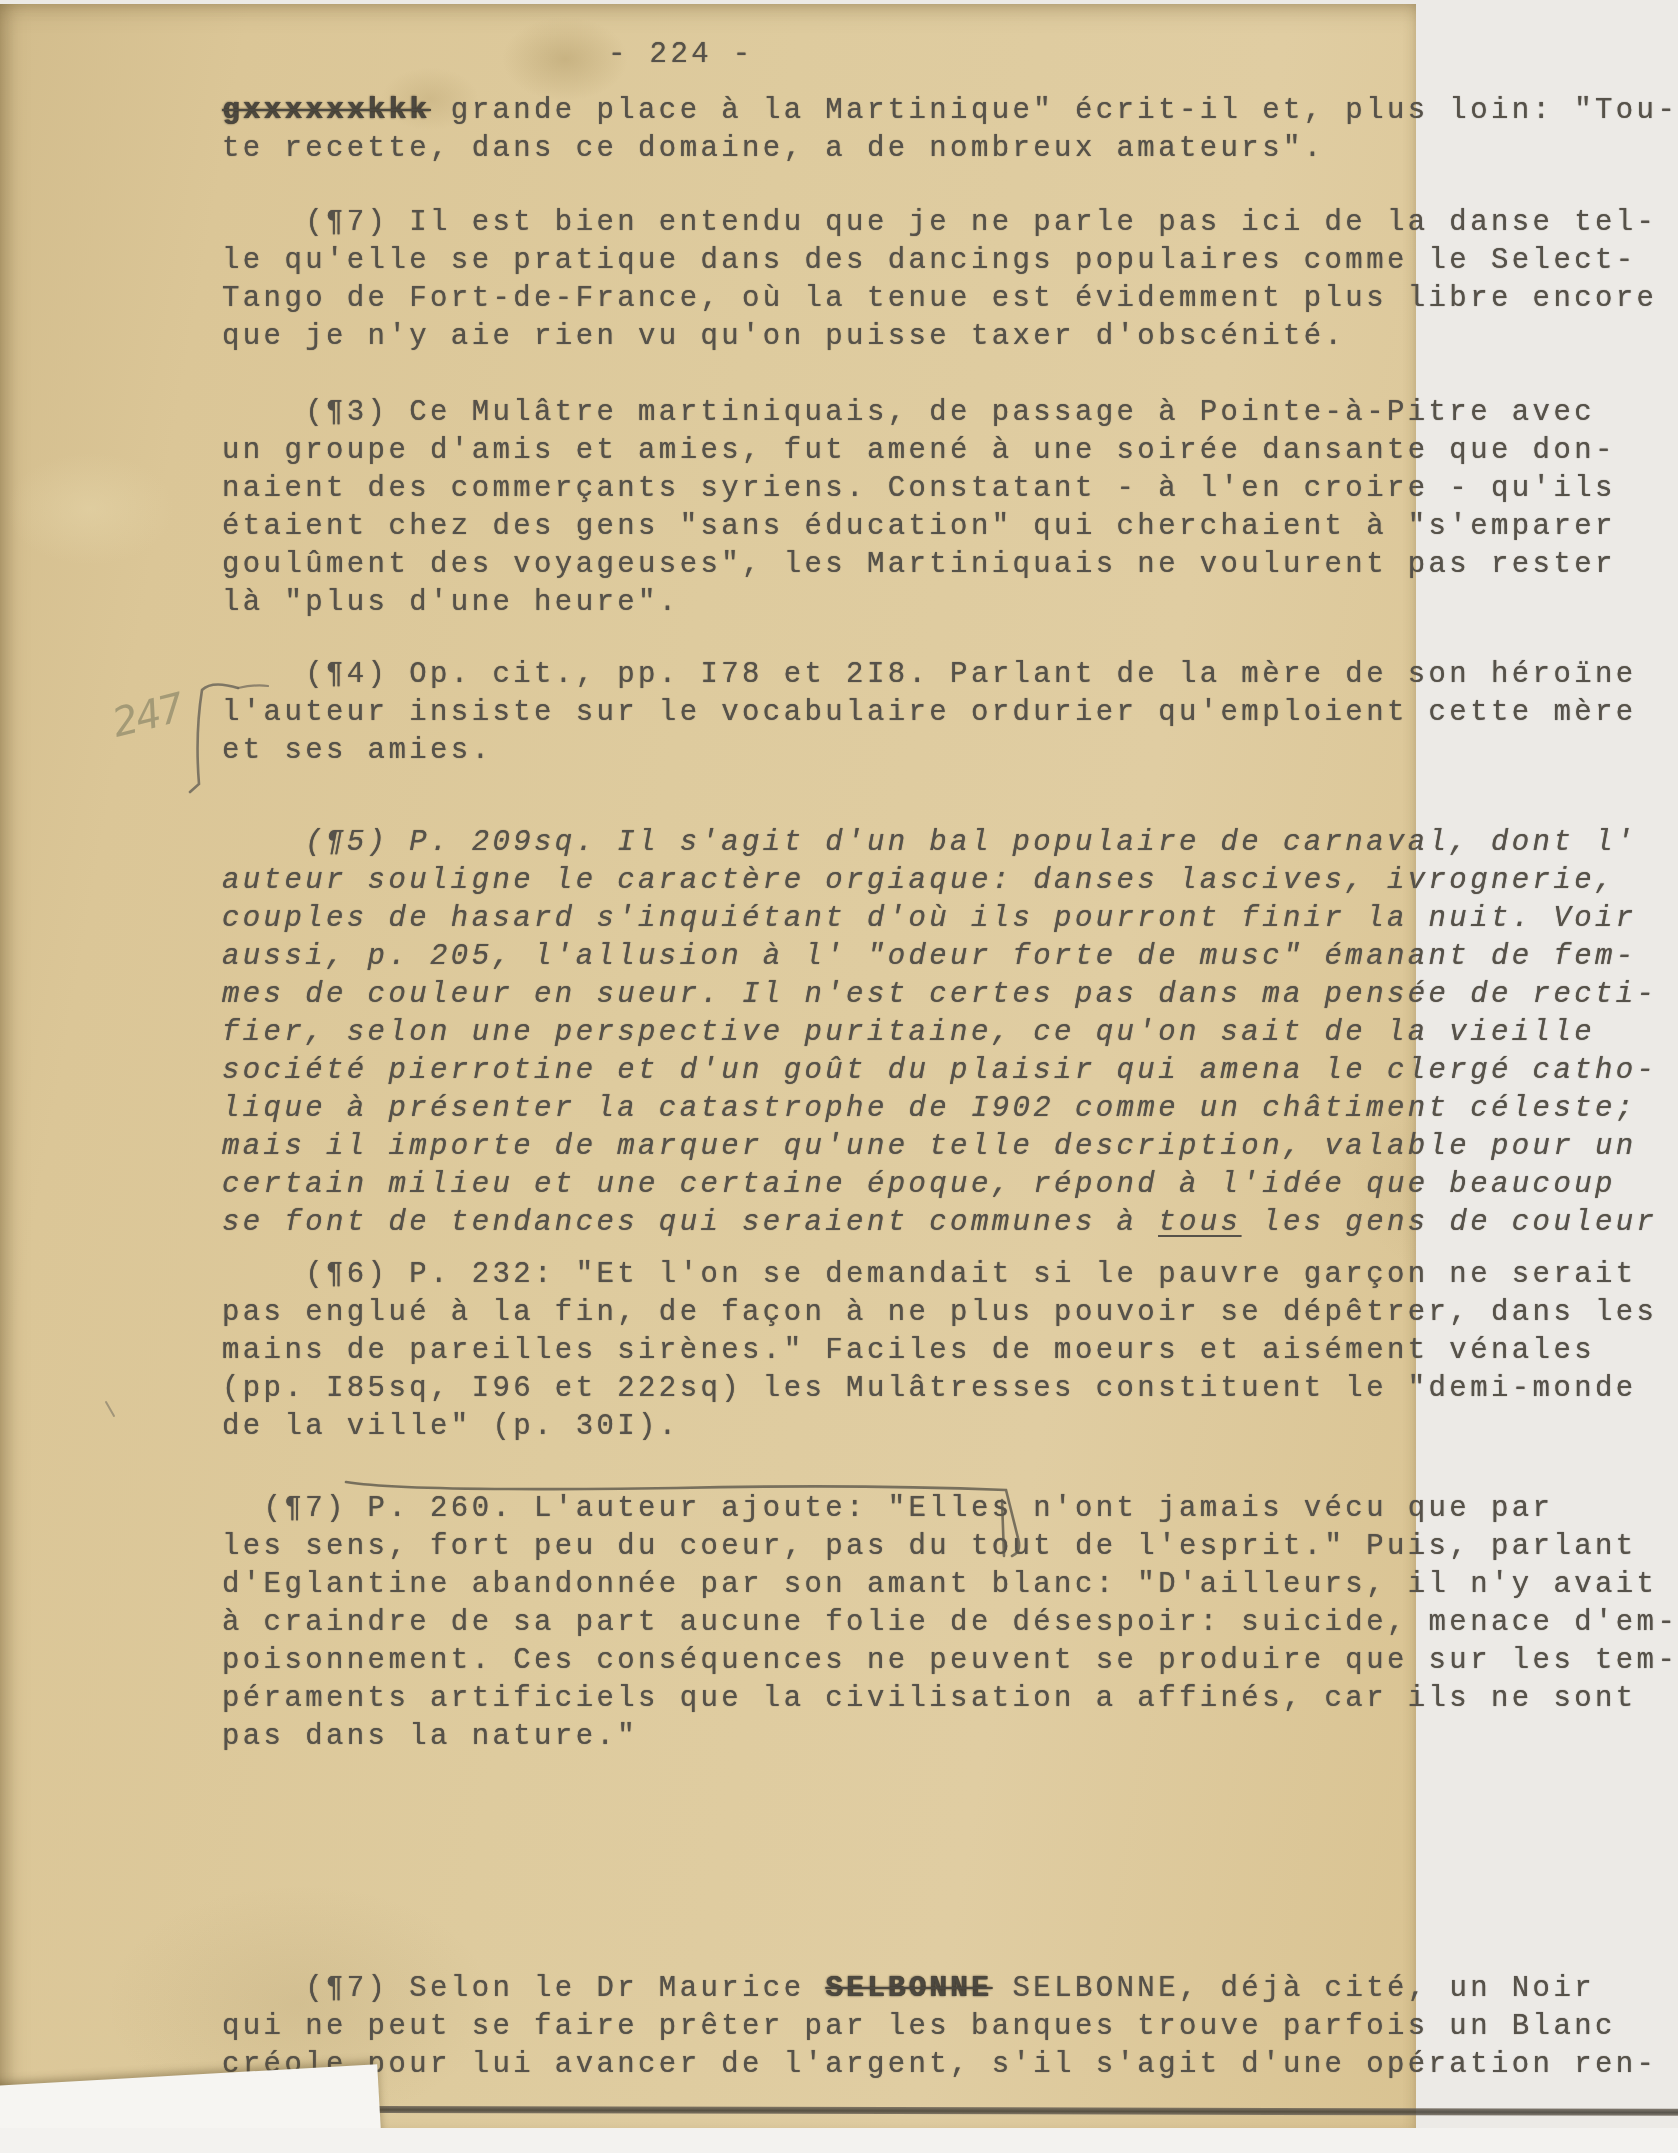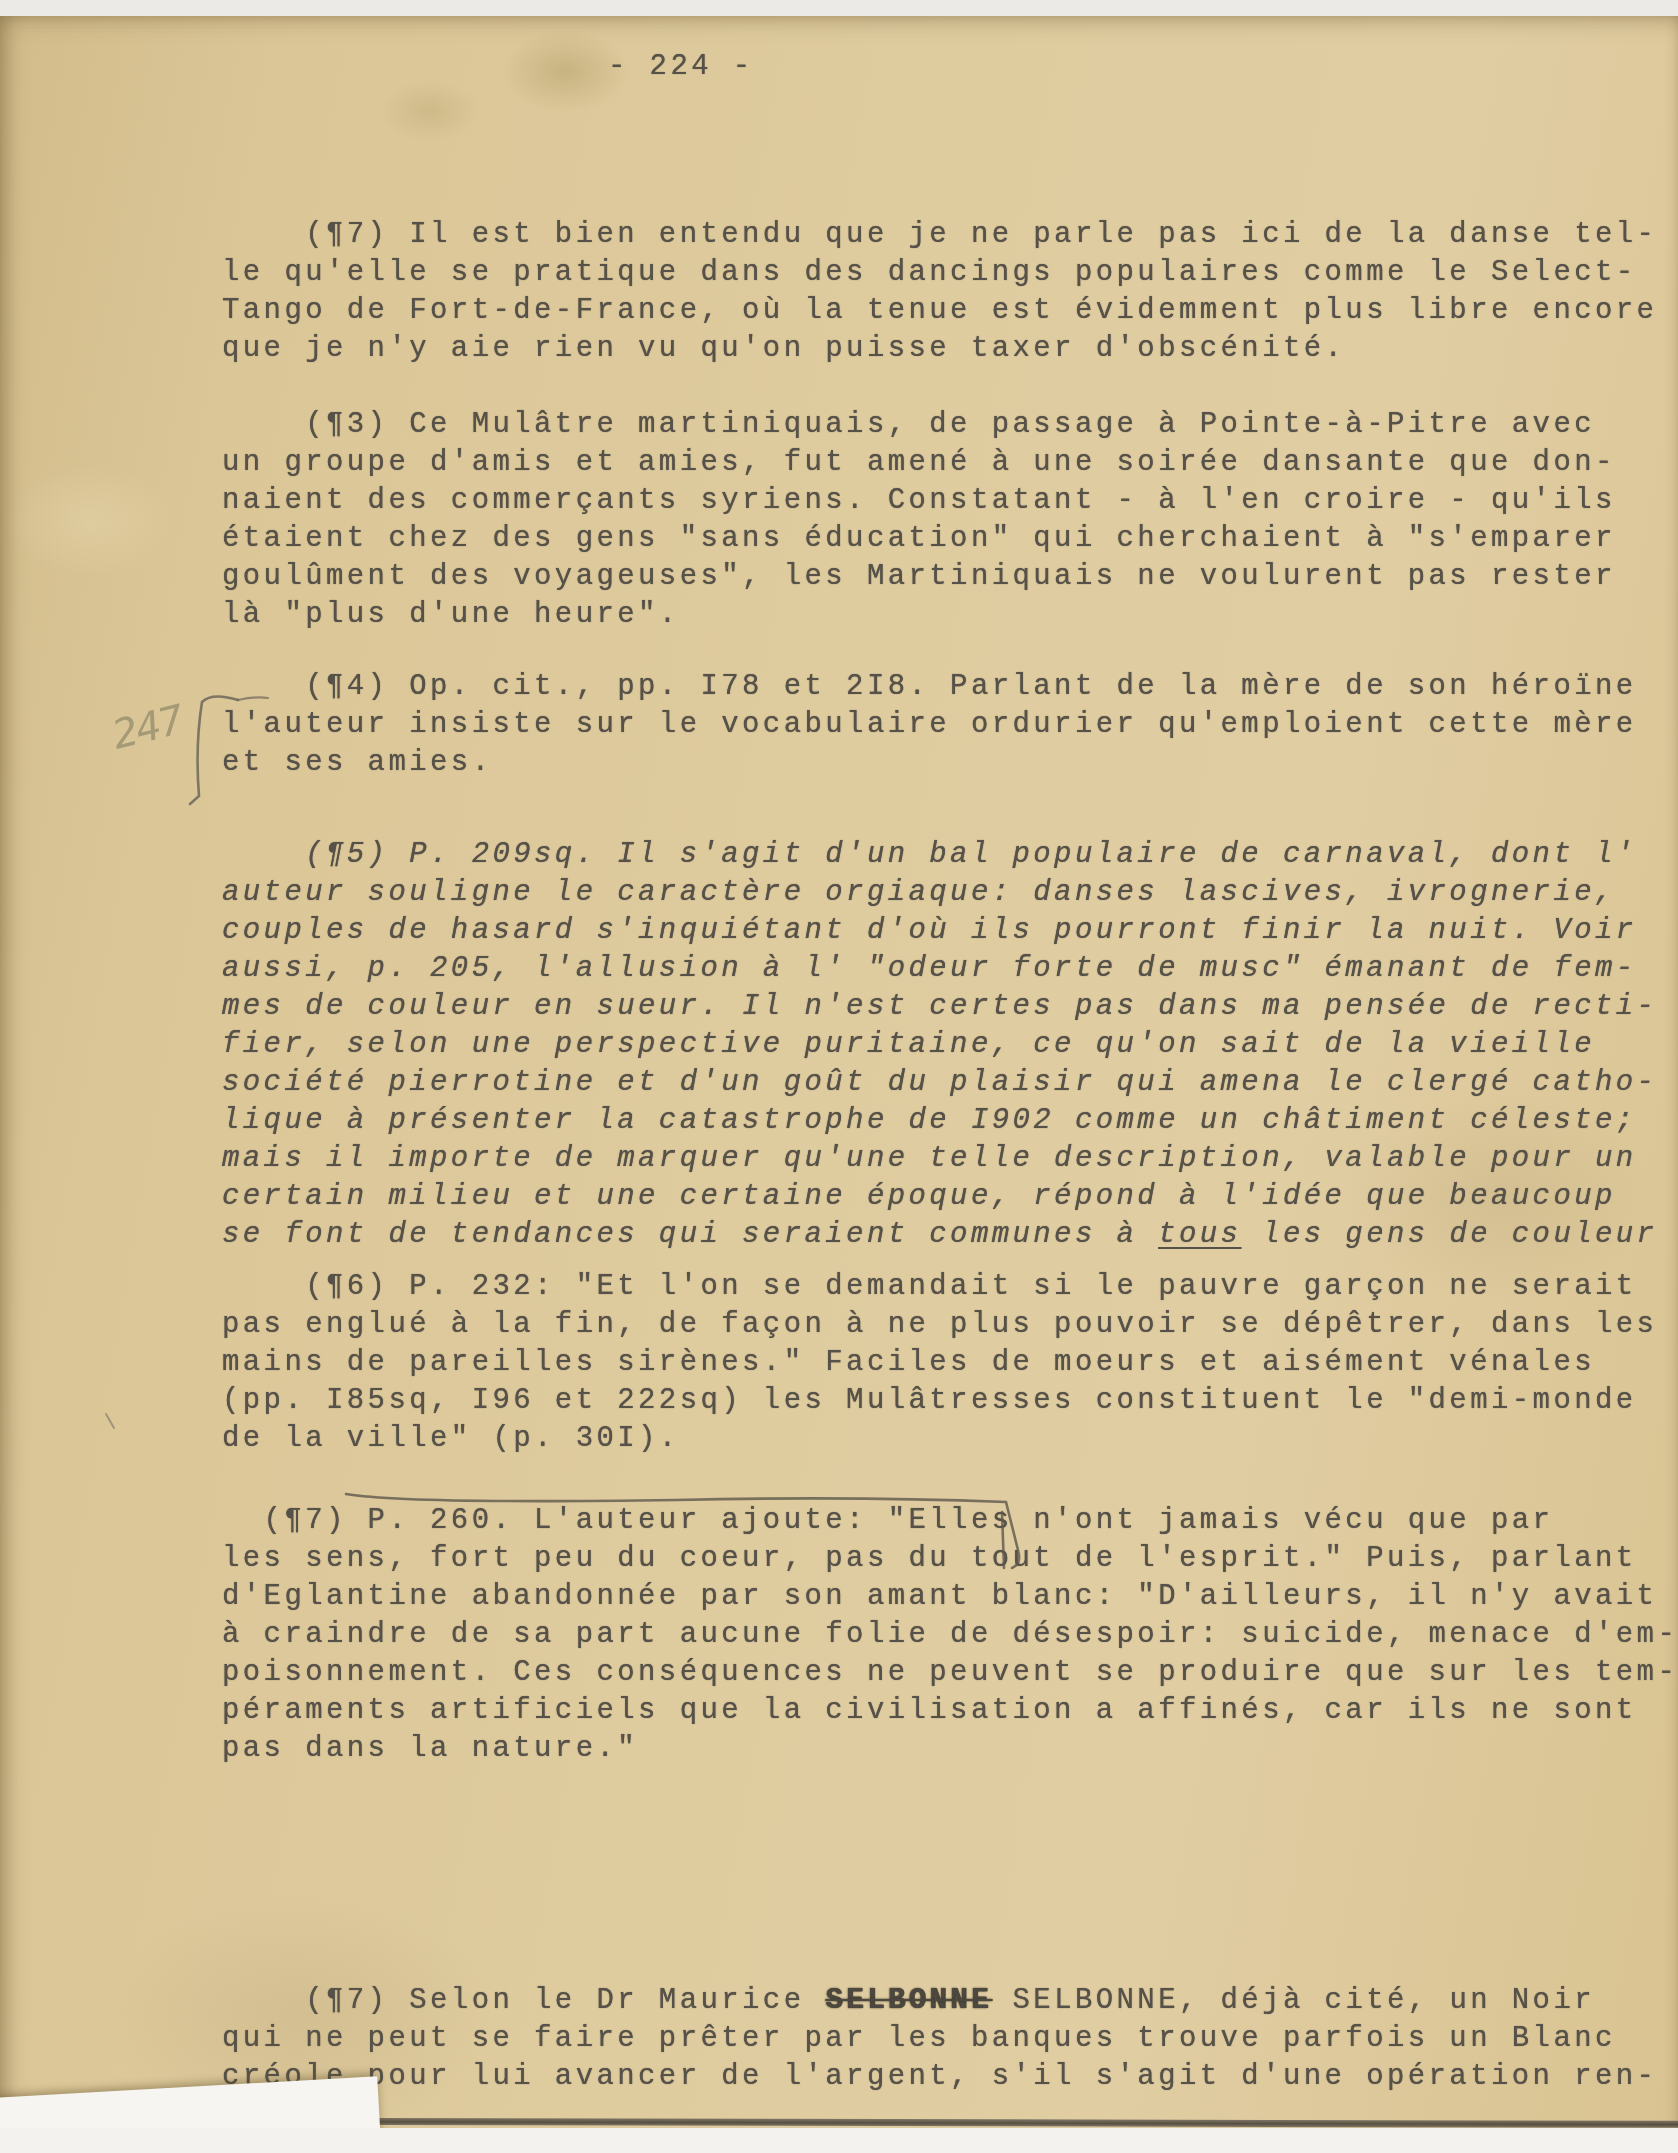--- a/index.html
+++ b/index.html
@@ -1,19 +1,19 @@
 <!DOCTYPE html>
 <html><head>
 <meta charset="utf-8">
 <style>
   html,body{margin:0;padding:0;background:#eceae6;}
   #stage{position:relative;width:1678px;height:2153px;overflow:hidden;
          font-family:"Liberation Mono","DejaVu Sans Mono",monospace;}
   
-  #paper{position:absolute;left:0;top:16px;width:1678px;height:2128px;
+  #paper{position:absolute;left:0;top:4px;width:1416px;height:2128px;
     background:
       radial-gradient(ellipse 90px 60px at 565px 55px, rgba(146,121,66,0.28), rgba(146,121,66,0) 70%),
       radial-gradient(ellipse 70px 45px at 430px 95px, rgba(146,121,66,0.18), rgba(146,121,66,0) 70%),
       radial-gradient(ellipse 120px 80px at 90px 505px, rgba(230,214,170,0.5), rgba(230,214,170,0) 70%),
       radial-gradient(ellipse 200px 140px at 1500px 1180px, rgba(120,98,50,0.10), rgba(120,98,50,0) 75%),
       radial-gradient(ellipse 260px 160px at 300px 2000px, rgba(120,98,50,0.10), rgba(120,98,50,0) 75%),
       linear-gradient(100deg, #d2bc8c 0%, #dbc697 14%, #decb9e 45%, #e0cda2 72%, #d9c392 100%);
     box-shadow: inset 14px 0 22px -10px rgba(105,85,45,0.55),
                 inset -6px 0 14px -8px rgba(105,85,45,0.35),
                 inset 0 16px 24px -14px rgba(105,85,45,0.35);}
@@ -40,20 +40,22 @@
   svg.marks{position:absolute;left:0;top:0;width:1678px;height:2153px;pointer-events:none;}
 </style>
 </head>
 <body>
 
 <div id="stage">
   <div id="paper">
 
     <div class="tw" style="left:608px;top:32px;">- 224 -</div>
 
+    <div class="tw" style="left:222px;top:88px;"><span class="strike">gxxxxxxkkk</span><span> grande place à la Martinique" écrit-il et, plus loin: "Tou-
+te recette, dans ce domaine, a de nombreux amateurs".</span></div>
 
     <div class="tw" style="left:222px;top:200px;">    (¶7) Il est bien entendu que je ne parle pas ici de la danse tel-
 le qu'elle se pratique dans des dancings populaires comme le Select-
 Tango de Fort-de-France, où la tenue est évidemment plus libre encore
 que je n'y aie rien vu qu'on puisse taxer d'obscénité.</div>
 
     <div class="tw" style="left:222px;top:390px;">    (¶3) Ce Mulâtre martiniquais, de passage à Pointe-à-Pitre avec
 un groupe d'amis et amies, fut amené à une soirée dansante que don-
 naient des commerçants syriens. Constatant - à l'en croire - qu'ils
 étaient chez des gens "sans éducation" qui cherchaient à "s'emparer

